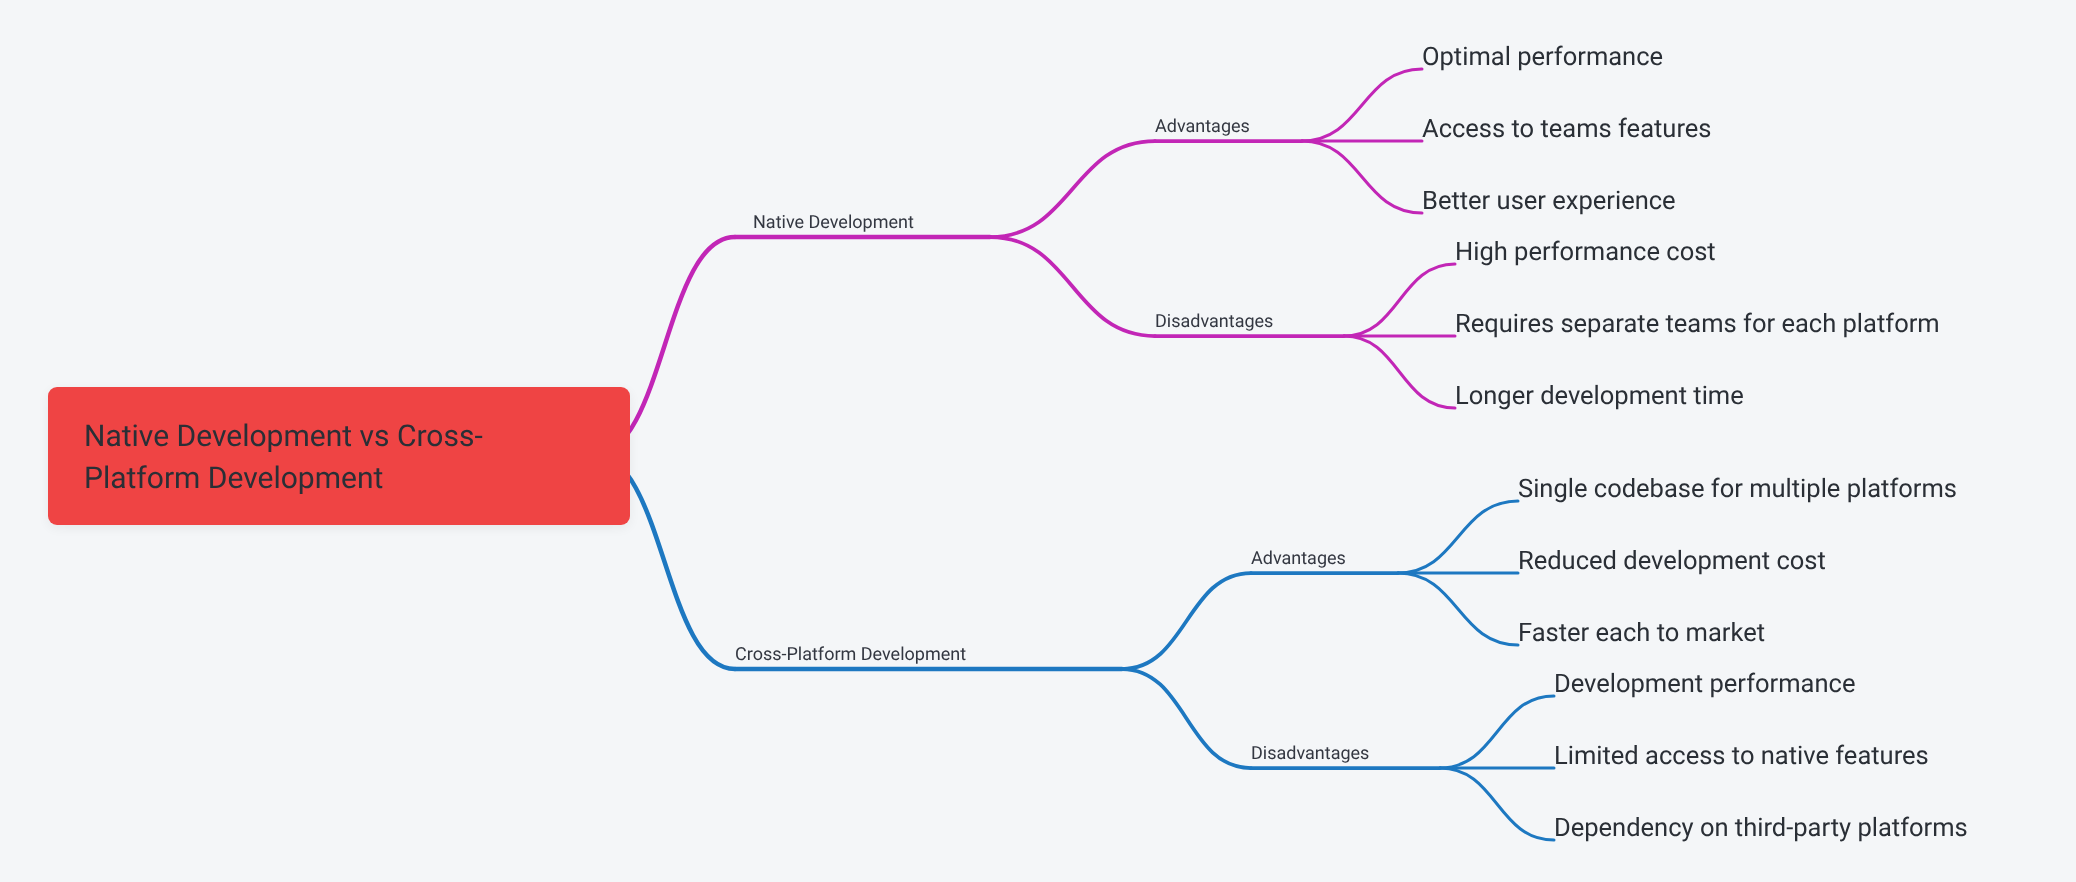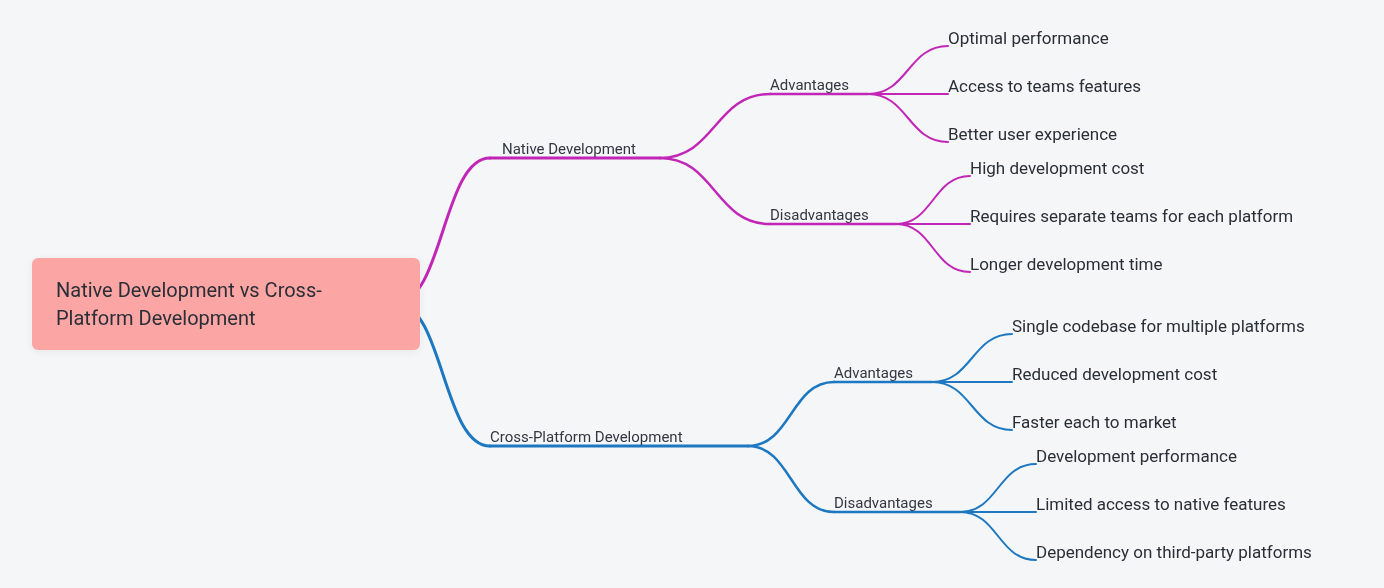--- a/index.html
+++ b/index.html
@@ -1,19 +1,19 @@
 <!DOCTYPE html>
 <html><head>
 <meta charset="utf-8">
 <style>
   html,body{margin:0;padding:0;width:1384px;height:588px;background:#f4f6f8;font-family:-apple-system,BlinkMacSystemFont,"Segoe UI",Roboto,sans-serif;overflow:hidden}
   svg{position:absolute;top:0;left:0;width:1384px;height:588px}
-  .root-box{position:absolute;background:#fca5a5;border-radius:6px;box-shadow:0 2px 8px rgba(0,0,0,.06);padding:18px 24px;left:32px;top:258px;width:340px}
+  .root-box{position:absolute;background:#ef4444;border-radius:6px;box-shadow:0 2px 8px rgba(0,0,0,.06);padding:18px 24px;left:32px;top:258px;width:340px}
   .root-text{font-size:20px;color:#2a2f36;line-height:1.4}
-  .node{position:absolute;font-size:15px;color:#2a2f36;white-space:nowrap;line-height:1}
+  .node{position:absolute;font-size:12px;color:#2a2f36;white-space:nowrap;line-height:1}
   .branch{color:#333741}
   .leaf{font-size:17px}
 </style>
 </head>
 <body>
 
 <svg>
     <path d="M 396 303 C 443 303, 443 158, 490 158" stroke="#c226b6" stroke-width="3" fill="none" stroke-linecap="round"></path>
     <line x1="490" y1="158" x2="660" y2="158" stroke="#c226b6" stroke-width="3" stroke-linecap="round"></line>
     <path d="M 660 158 C 715 158, 715 94, 770 94" stroke="#c226b6" stroke-width="2.5" fill="none" stroke-linecap="round"></path>
@@ -43,21 +43,21 @@
 <div class="root-box">
   <div class="root-text">Native Development vs Cross-Platform Development</div>
 </div>
 
 <div class="node branch" style="left:502px;top:142px">Native Development</div>
 <div class="node branch" style="left:770px;top:78px">Advantages</div>
 <div class="node leaf" style="left:948px;top:30px">Optimal performance</div>
 <div class="node leaf" style="left:948px;top:78px">Access to teams features</div>
 <div class="node leaf" style="left:948px;top:126px">Better user experience</div>
 <div class="node branch" style="left:770px;top:208px">Disadvantages</div>
-<div class="node leaf" style="left:970px;top:160px">High development cost</div>
+<div class="node leaf" style="left:970px;top:160px">High performance cost</div>
 <div class="node leaf" style="left:970px;top:208px">Requires separate teams for each platform</div>
 <div class="node leaf" style="left:970px;top:256px">Longer development time</div>
 
 <div class="node branch" style="left:490px;top:430px">Cross-Platform Development</div>
 <div class="node branch" style="left:834px;top:366px">Advantages</div>
 <div class="node leaf" style="left:1012px;top:318px">Single codebase for multiple platforms</div>
 <div class="node leaf" style="left:1012px;top:366px">Reduced development cost</div>
 <div class="node leaf" style="left:1012px;top:414px">Faster each to market</div>
 <div class="node branch" style="left:834px;top:496px">Disadvantages</div>
 <div class="node leaf" style="left:1036px;top:448px">Development performance</div>

